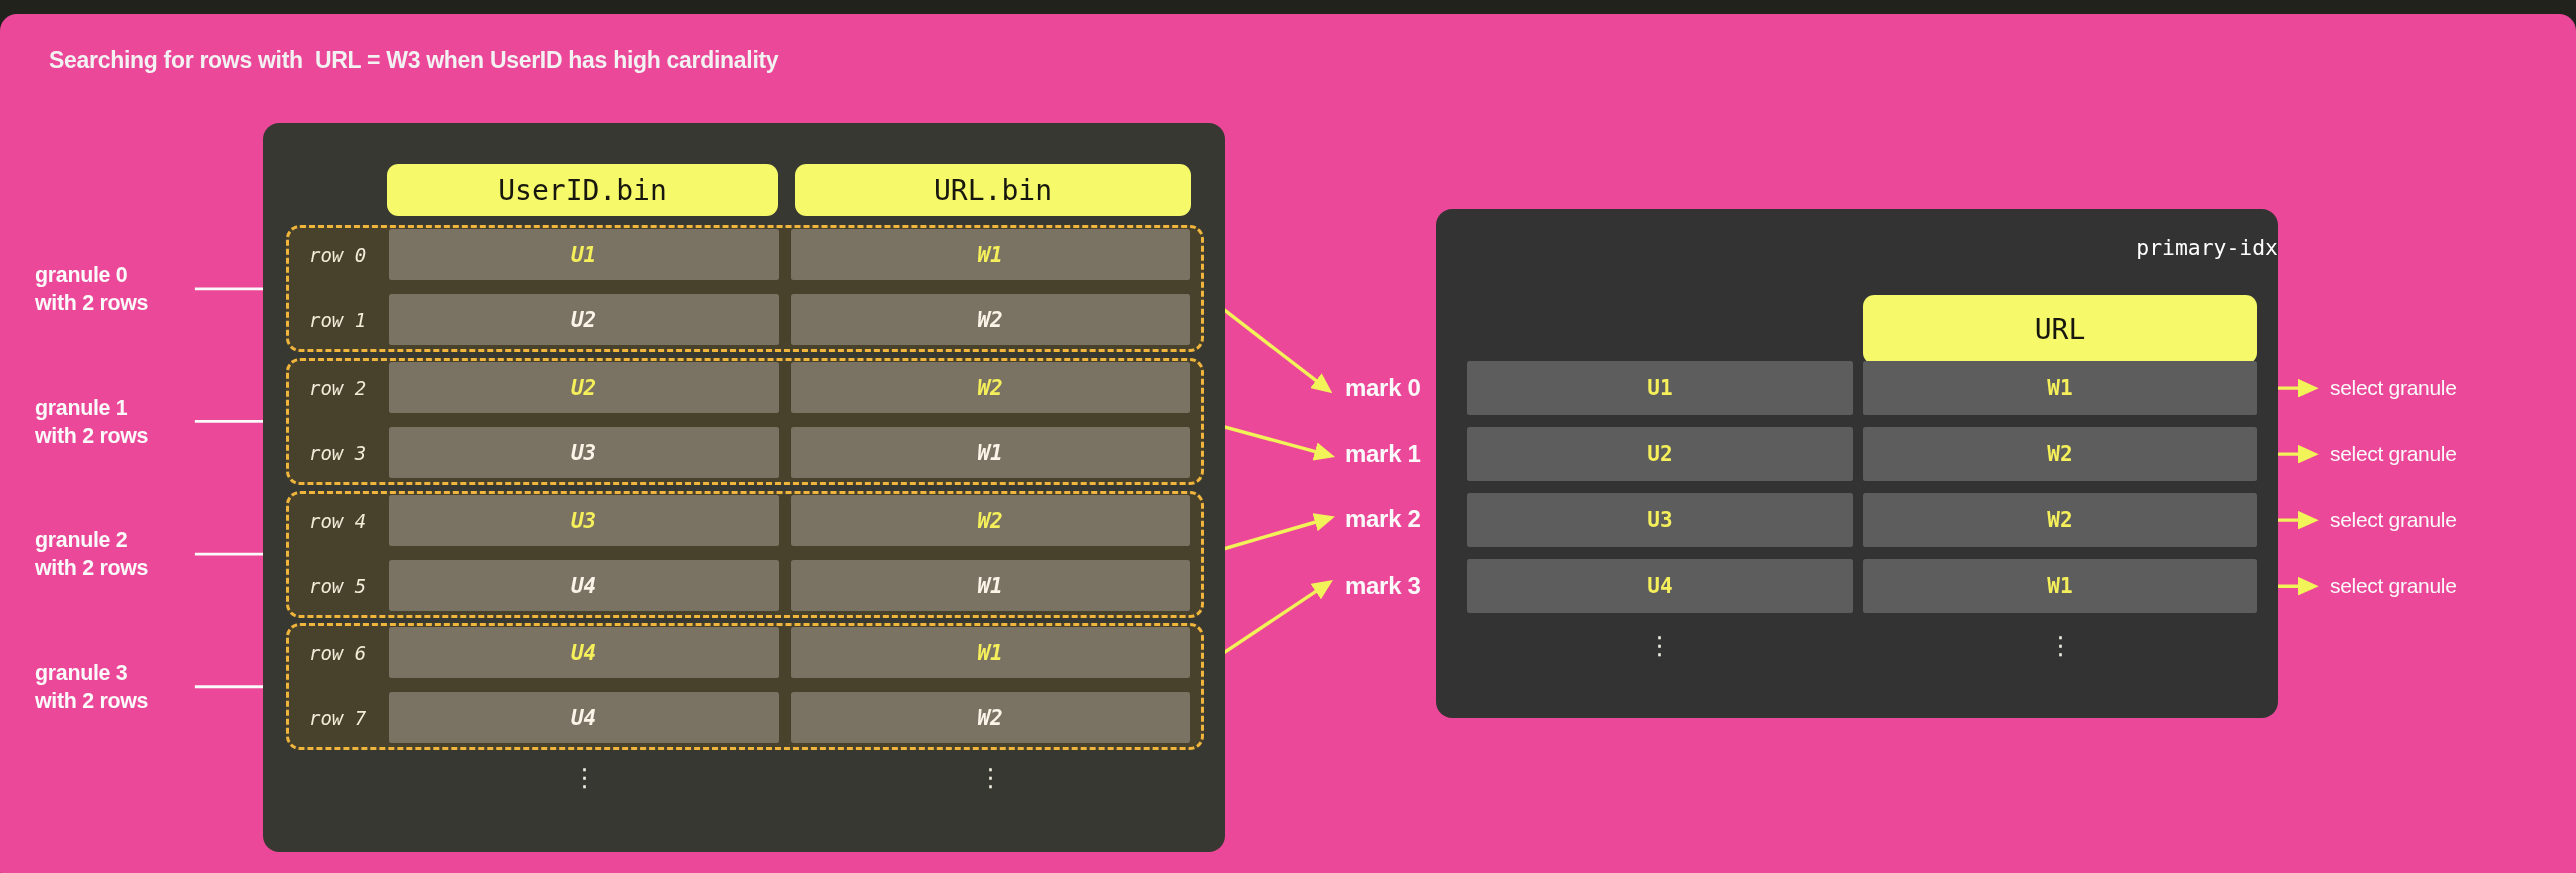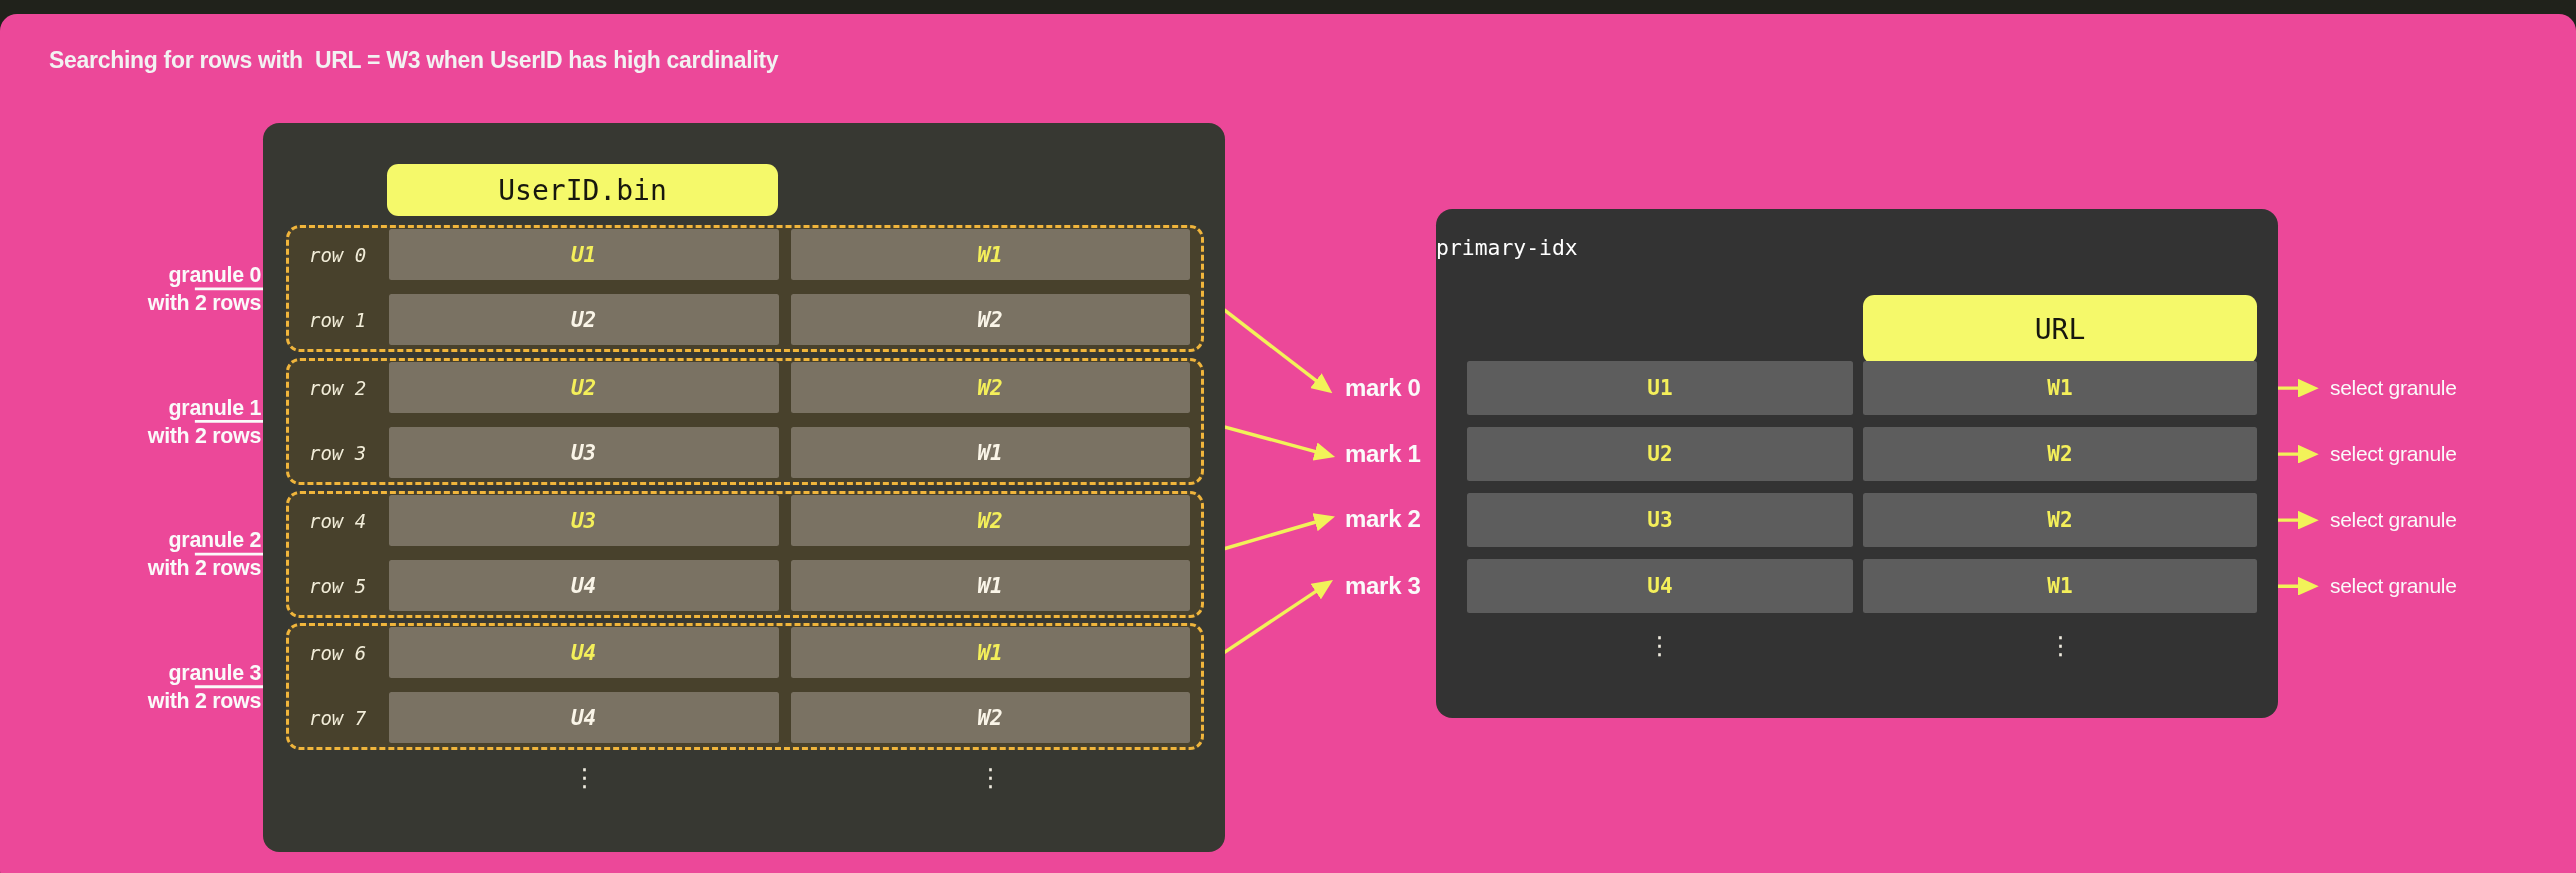--- a/index.html
+++ b/index.html
@@ -23,27 +23,27 @@
   .hl{color:#f4ef5a;}
   .c1{left:100px;width:390px;}
   .c2{left:502px;width:399px;}
   .r0{top:1.3px;}
   .r1{top:66px;}
   .idxcell{background:#5d5d5d;color:#f4ef5a;height:54px;}
   .ic1{left:31px;width:386px;}
   .ic2{left:427px;width:394px;}
   .ellip{position:absolute;width:63px;text-align:center;font-family:"DejaVu Sans Mono",monospace;
          font-size:25px;color:#f0ece0;line-height:1;}
-  .glabel{position:absolute;left:35px;width:226px;text-align:right;font-size:21.4px;font-weight:bold;
+  .glabel{position:absolute;left:35px;width:226px;text-align:left;font-size:21.4px;font-weight:bold;
           color:#fafafa;letter-spacing:-0.3px;line-height:28px;}
   .mark{position:absolute;left:1345px;font-size:24px;font-weight:bold;color:#fafafa;
         letter-spacing:-0.3px;line-height:30px;}
   .select{position:absolute;left:2330px;font-size:21px;font-weight:normal;color:#fafafa;
           letter-spacing:-0.3px;line-height:30px;}
-  .ptitle{position:absolute;left:0;top:26.4px;width:100%;text-align:left;
+  .ptitle{position:absolute;left:0;top:26.4px;width:100%;text-align:right;
           font-family:"DejaVu Sans Mono",monospace;font-size:21.4px;color:#ffffff;}
   #arrows{position:absolute;left:0;top:0;width:2576px;height:874px;pointer-events:none;}
   #arrows line{fill:none;}
   .yline{stroke:#f2f259;stroke-width:5.5;}
   .wline{stroke:#fafafa;stroke-width:4.5;}
 </style>
 </head>
 <body>
 
 <div id="canvas">
@@ -85,20 +85,21 @@
     <div>granule 2</div>
     <div>with 2 rows</div>
   </div>
   <div class="glabel" style="top:645px">
     <div>granule 3</div>
     <div>with 2 rows</div>
   </div>
 
   <div class="panel" id="binPanel">
     <div class="pill" style="left:124px;top:41px;width:391px">UserID.bin</div>
+    <div class="pill" style="left:532px;top:41px;width:396px">URL.bin</div>
 
     <div class="granule" style="top:102px">
       <div class="rlabel r0">row 0</div>
       <div class="cell bincell hl c1 r0">U1</div>
       <div class="cell bincell hl c2 r0">W1</div>
       <div class="rlabel r1">row 1</div>
       <div class="cell bincell c1 r1">U2</div>
       <div class="cell bincell c2 r1">W2</div>
     </div>
 

